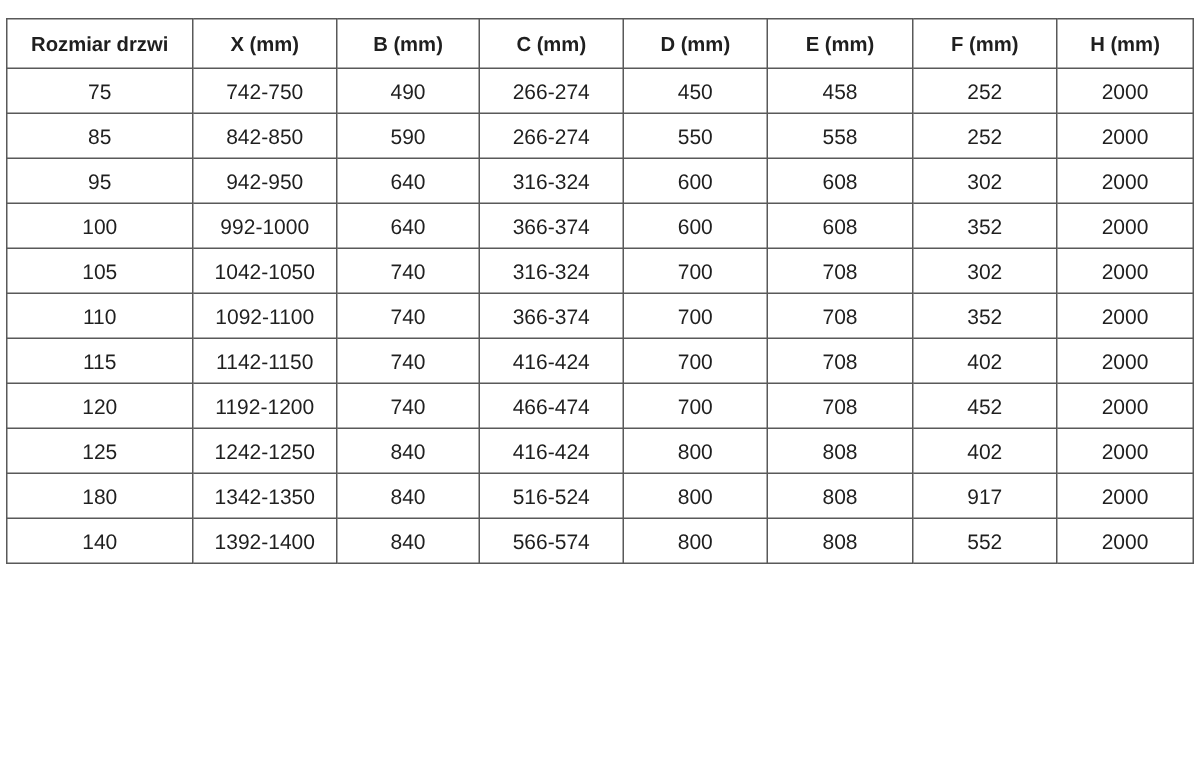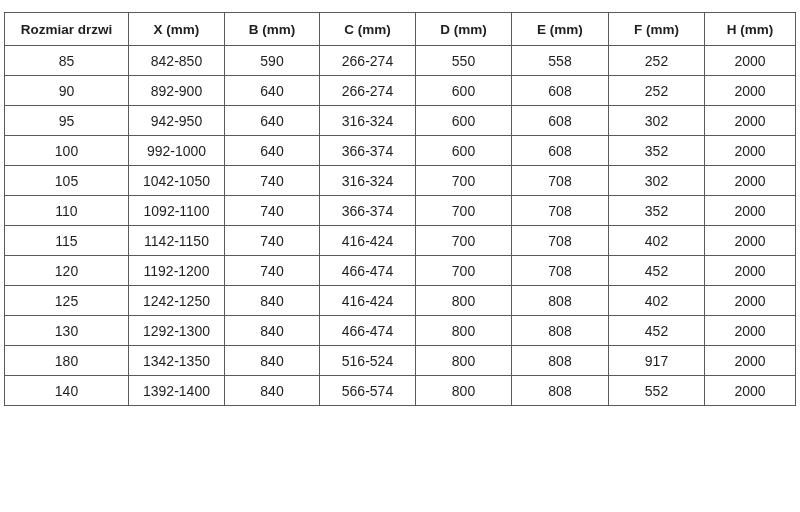--- a/index.html
+++ b/index.html
@@ -70,36 +70,36 @@
           <th>B (mm)</th>
           <th>C (mm)</th>
           <th>D (mm)</th>
           <th>E (mm)</th>
           <th>F (mm)</th>
           <th>H (mm)</th>
         </tr>
     </thead>
     <tbody>
         <tr>
+          <td>75</td>
+          <td>742-750</td>
+          <td>490</td>
+          <td>266-274</td>
+          <td>450</td>
+          <td>458</td>
+          <td>252</td>
+          <td>2000</td>
+        </tr>
+        <tr>
           <td>85</td>
           <td>842-850</td>
           <td>590</td>
           <td>266-274</td>
           <td>550</td>
           <td>558</td>
-          <td>252</td>
-          <td>2000</td>
-        </tr>
-        <tr>
-          <td>90</td>
-          <td>892-900</td>
-          <td>640</td>
-          <td>266-274</td>
-          <td>600</td>
-          <td>608</td>
           <td>252</td>
           <td>2000</td>
         </tr>
         <tr>
           <td>95</td>
           <td>942-950</td>
           <td>640</td>
           <td>316-324</td>
           <td>600</td>
           <td>608</td>
@@ -160,30 +160,20 @@
           <td>125</td>
           <td>1242-1250</td>
           <td>840</td>
           <td>416-424</td>
           <td>800</td>
           <td>808</td>
           <td>402</td>
           <td>2000</td>
         </tr>
         <tr>
-          <td>130</td>
-          <td>1292-1300</td>
-          <td>840</td>
-          <td>466-474</td>
-          <td>800</td>
-          <td>808</td>
-          <td>452</td>
-          <td>2000</td>
-        </tr>
-        <tr>
           <td>180</td>
           <td>1342-1350</td>
           <td>840</td>
           <td>516-524</td>
           <td>800</td>
           <td>808</td>
           <td>917</td>
           <td>2000</td>
         </tr>
         <tr>

